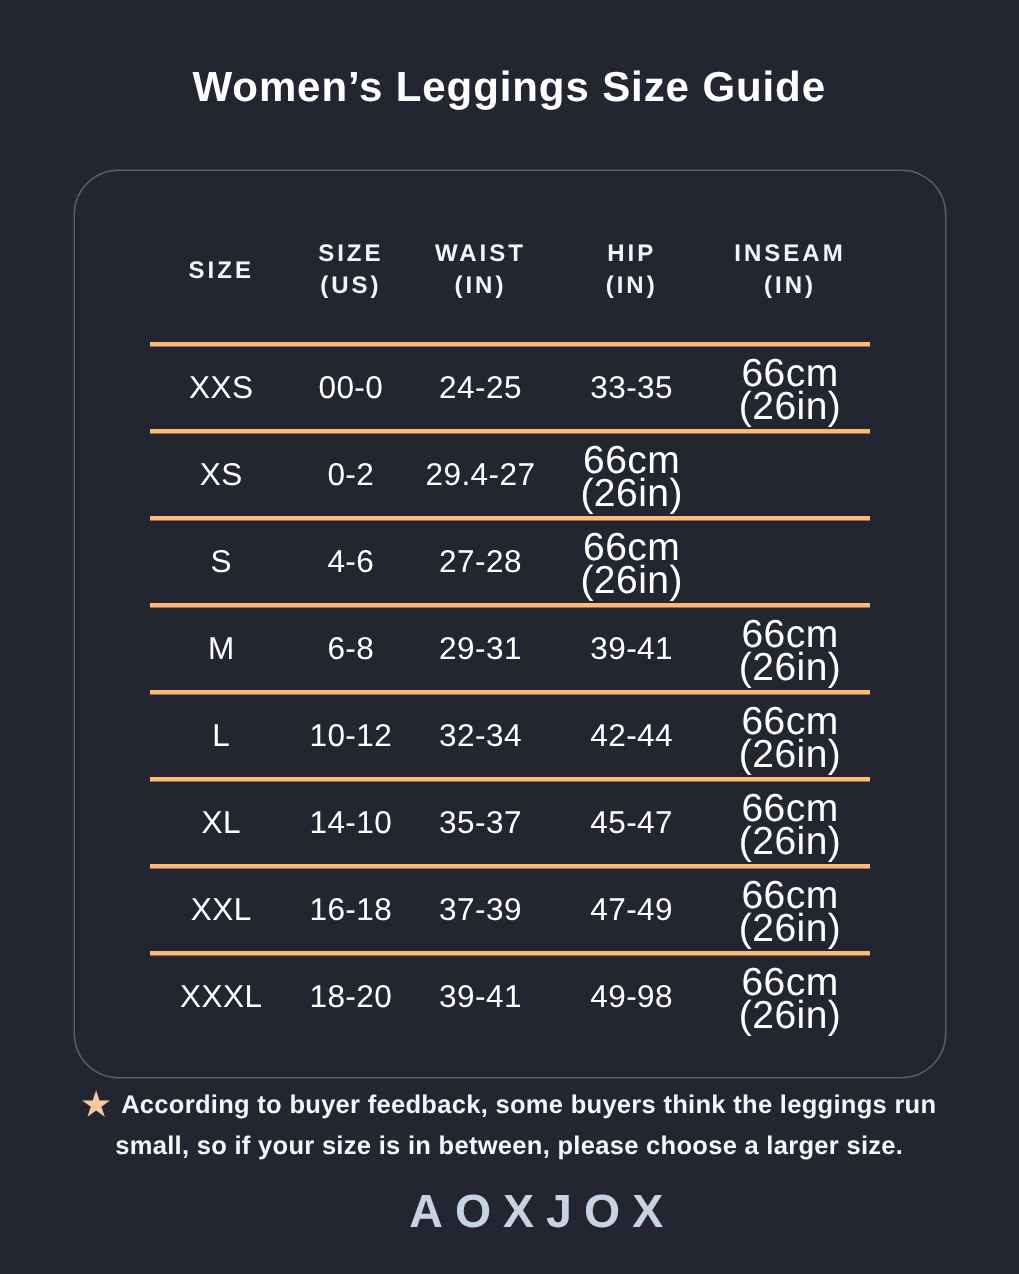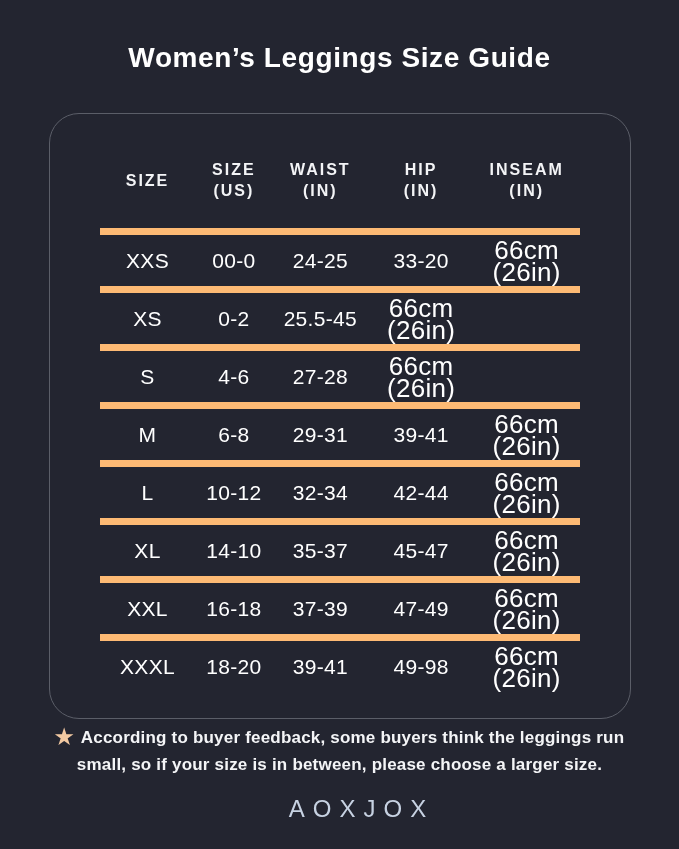--- a/index.html
+++ b/index.html
@@ -45,21 +45,21 @@
     letter-spacing: 2px;
   }
   .hcell .sub:empty { display: none; }
 
   .tbody { padding: 0 50px; }
   .trow {
     display: grid;
     grid-template-columns: 20% 16% 20% 22% 22%;
     height: 58px;
     align-items: center;
-    border-top: 7px solid #fdba74;
+    border-top: 3px solid #fdba74;
   }
   .cell {
     text-align: center;
     color: #ffffff;
     font-size: 21px;
     letter-spacing: 0.3px;
   }
   .inseam-cell { font-size: 26px; line-height: 22px; }
 
   .note {
@@ -76,22 +76,22 @@
     color: #f2c9a2;
     font-size: 21px;
     margin-right: 7px;
     vertical-align: -1px;
   }
 
   .brand {
     margin-top: 13px;
     text-align: center;
     color: #c7d2e2;
-    font-weight: 400;
-    font-size: 24px;
+    font-weight: 700;
+    font-size: 31px;
     letter-spacing: 8px;
     line-height: 36px;
     margin-left: 44px;
   }
 </style>
 </head>
 <body>
 
 <div class="page">
 
@@ -120,30 +120,30 @@
         <span>INSEAM</span><br>
         <span class="sub">(IN)</span>
       </div>
     </div>
 
     <div class="tbody">
         <div class="trow">
           <div class="cell">XXS</div>
           <div class="cell">00-0</div>
           <div class="cell">24-25</div>
-          <div class="cell">33-20</div>
+          <div class="cell">33-35</div>
           <div class="cell inseam-cell">
             <div>66cm</div>
             <div>(26in)</div>
           </div>
         </div>
         <div class="trow">
           <div class="cell">XS</div>
           <div class="cell">0-2</div>
-          <div class="cell">25.5-45</div>
+          <div class="cell">29.4-27</div>
           <div class="cell inseam-cell">
             <div>66cm</div>
             <div>(26in)</div>
           </div>
         </div>
         <div class="trow">
           <div class="cell">S</div>
           <div class="cell">4-6</div>
           <div class="cell">27-28</div>
           <div class="cell inseam-cell">

